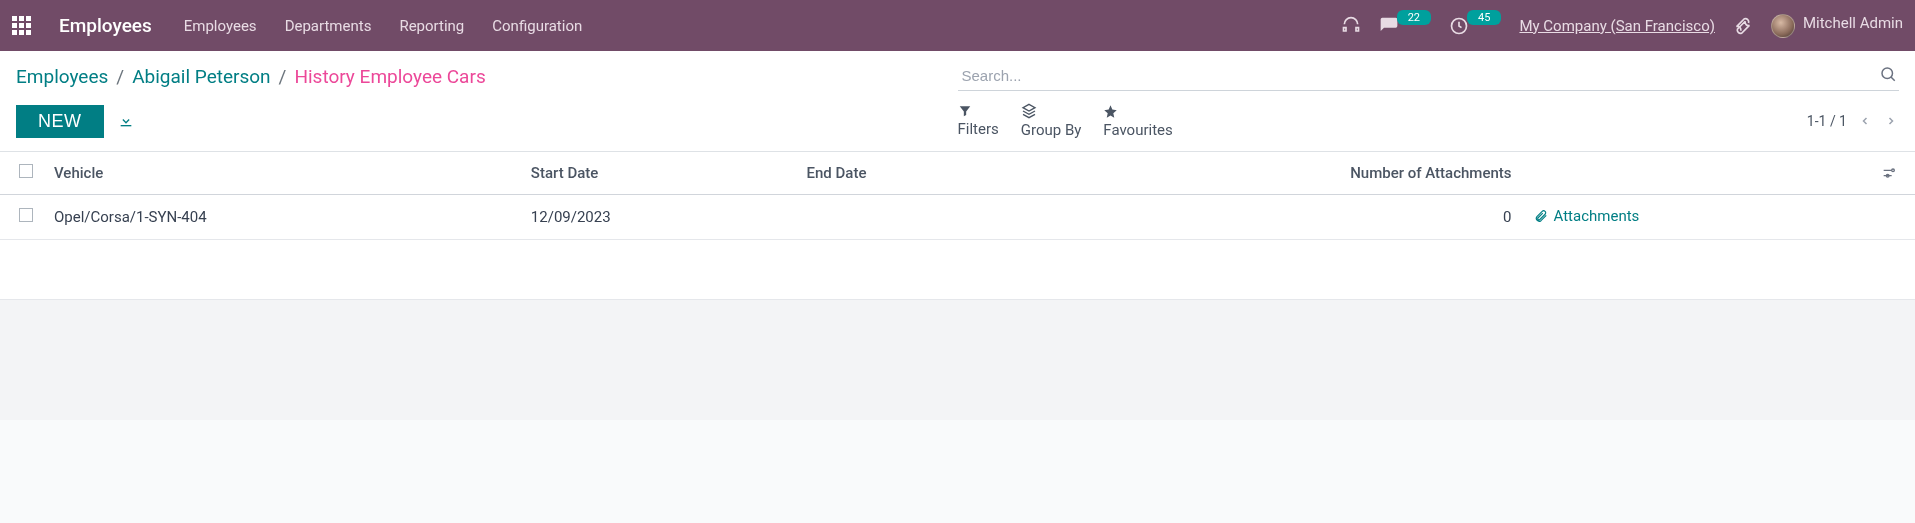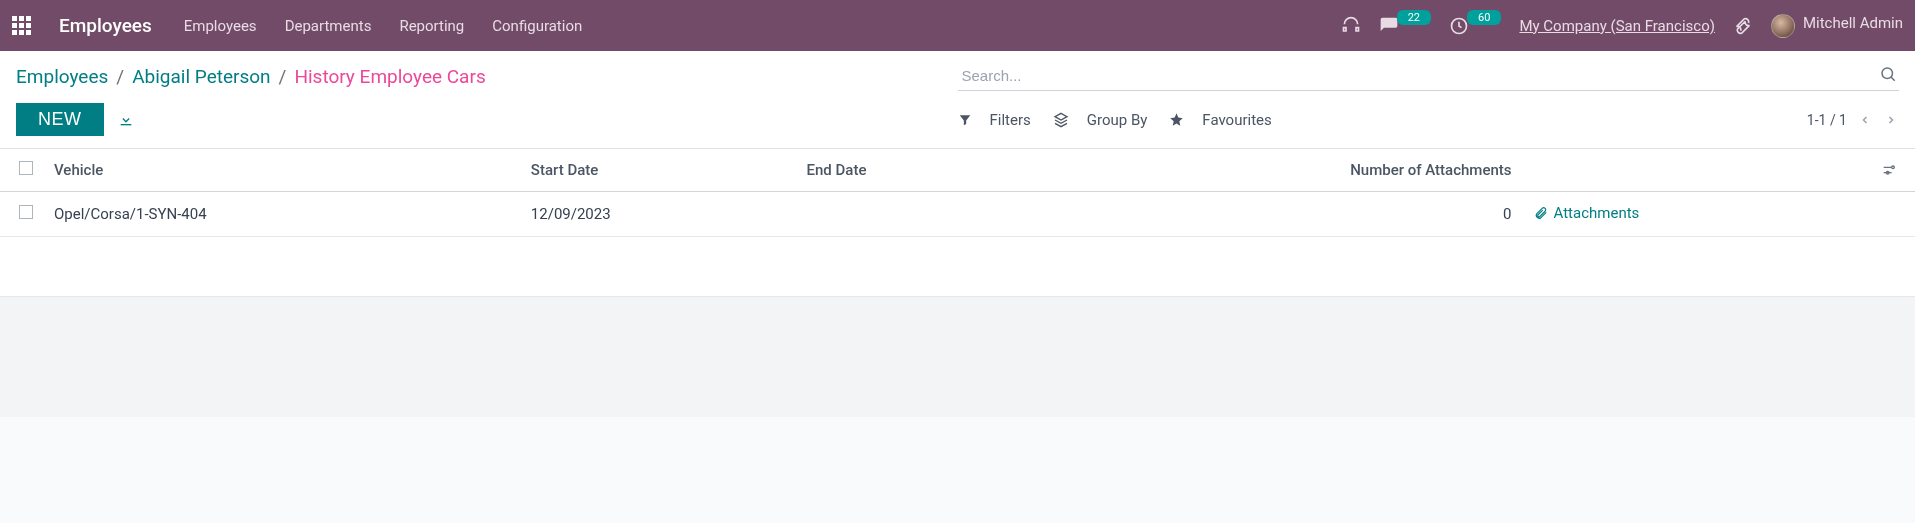--- a/index.html
+++ b/index.html
@@ -90,21 +90,21 @@
   .dl-icon { color: #017e84; margin-left: 14px; cursor: pointer; }
   .filter-bar {
     margin-left: auto;
     width: 50%;
     display: flex;
     align-items: center;
     gap: 22px;
     font-size: 15px;
     color: #4b5563;
   }
-  .filter-item { display: flex; align-items: center; gap: 18px; cursor: pointer; }
+  .filter-item { display: flex; gap: 2px; cursor: pointer; flex-direction: column; }
   .pager { margin-left: auto; display: flex; align-items: center; gap: 10px; color: #4b5563; }
   .pager .arrow { color: #9ca3af; cursor: pointer; font-size: 18px; padding: 0 2px;}
   .pager .range { font-size: 14px; }
 
   
   .list-view { background: #fff; }
   table { width: 100%; border-collapse: collapse; }
   th, td {
     text-align: left;
     padding: 12px 10px;
@@ -160,21 +160,21 @@
       <svg width="20" height="20" viewBox="0 0 24 24" fill="currentColor">
           <path d="M20 2H4a2 2 0 00-2 2v14l4-4h14a2 2 0 002-2V4a2 2 0 00-2-2z"></path>
         </svg>
       <span class="badge">22</span>
     </div>
     <div class="nav-icon">
       <svg width="20" height="20" viewBox="0 0 24 24" fill="none" stroke="currentColor" stroke-width="2">
           <circle cx="12" cy="12" r="9"></circle>
           <path d="M12 7v5l3 2"></path>
         </svg>
-      <span class="badge">60</span>
+      <span class="badge">45</span>
     </div>
     <div class="company-name">My Company (San Francisco)</div>
     <div class="nav-icon">
       <svg width="20" height="20" viewBox="0 0 24 24" fill="none" stroke="currentColor" stroke-width="2">
           <path d="M14.7 6.3a4 4 0 005 5l-9.4 9.4a4 4 0 01-5-5z"></path>
           <path d="M9.3 17.7a4 4 0 00-5-5l9.4-9.4a4 4 0 015 5"></path>
         </svg>
     </div>
     <div class="user-block">
       <div class="avatar"></div>

